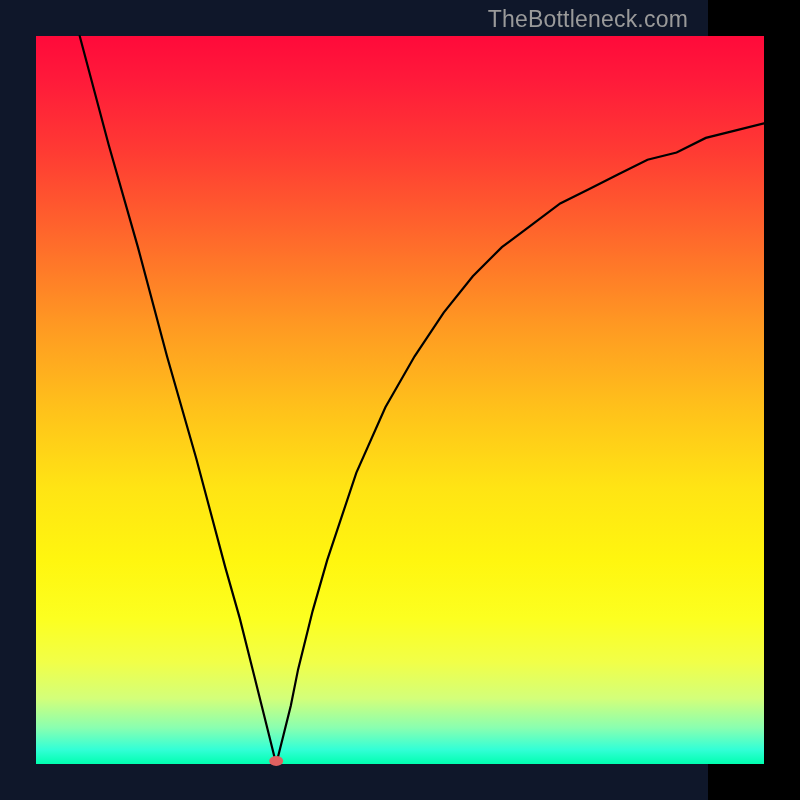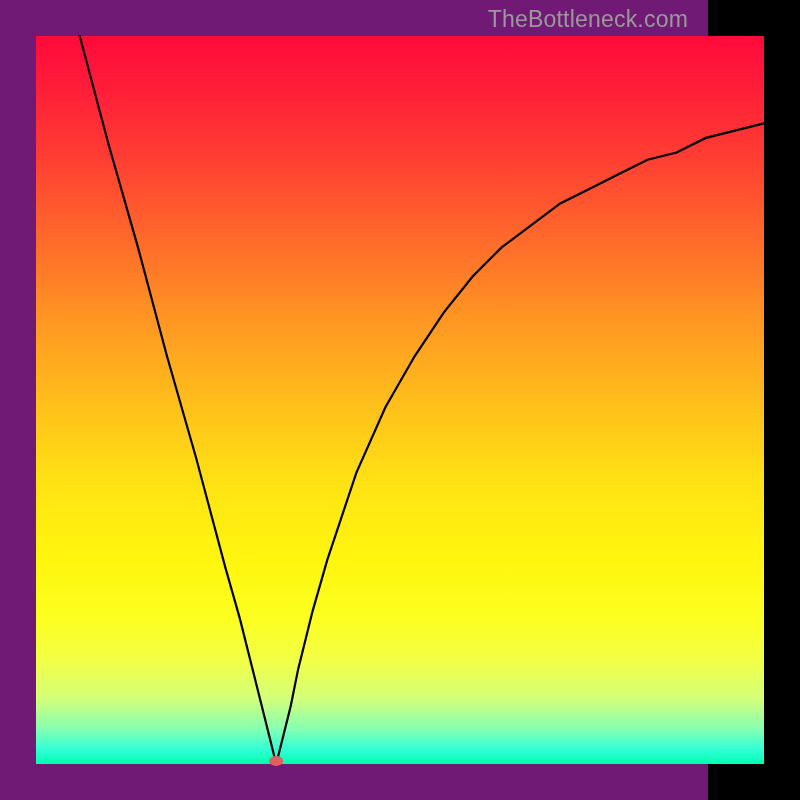--- a/index.html
+++ b/index.html
@@ -8,21 +8,21 @@
     width: 800px;
     height: 800px;
     overflow: hidden;
     background: #000;
     font-family: Arial, Helvetica, sans-serif;
   }
   .frame {
     position: relative;
     width: 708px;
     height: 800px;
-    background: #701a75;
+    background: #0f172a;
   }
   .plot-area {
     position: absolute;
     left: 36px;
     top: 36px;
     width: 728px;
     height: 728px;
     
     background: linear-gradient(
       to bottom,

